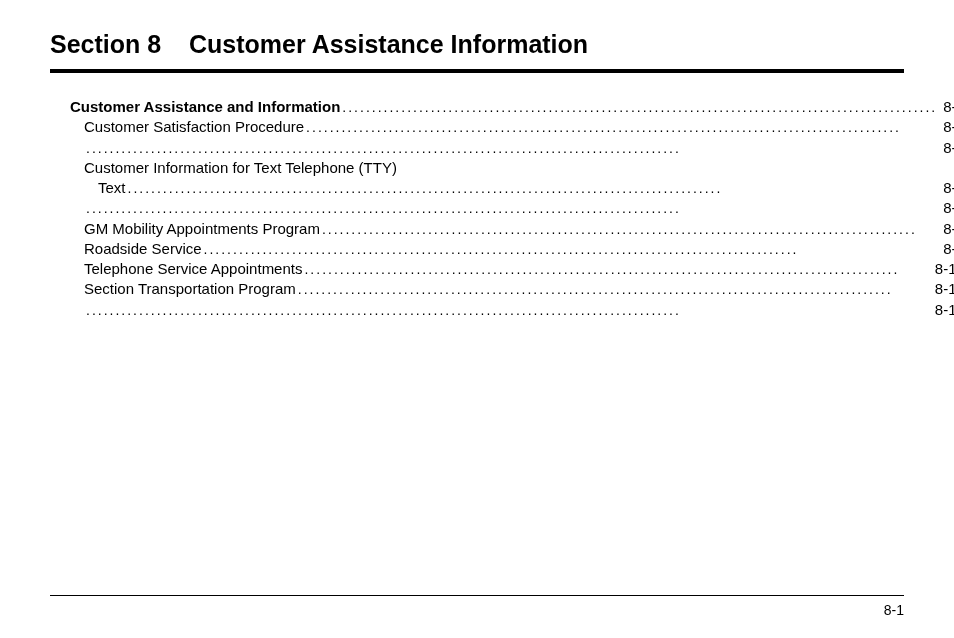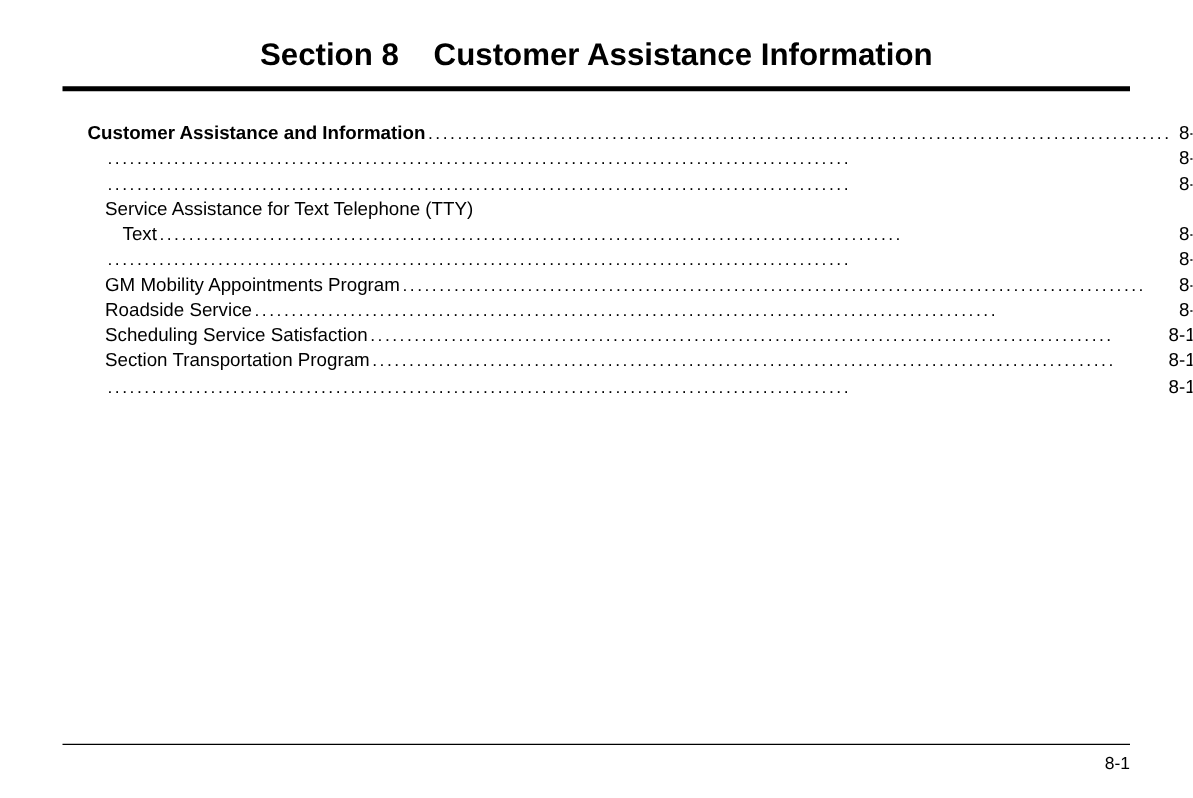--- a/index.html
+++ b/index.html
@@ -6,21 +6,20 @@
   body {
     width: 954px;
     height: 638px;
     background: #fff;
     font-family: Arial, Helvetica, sans-serif;
     color: #000;
     padding: 30px 50px 20px 50px;
     position: relative;
   }
   .title {
-    text-align: center;
     font-size: 25px;
     font-weight: bold;
     margin-bottom: 10px;
   }
   .rule {
     border: none;
     border-top: 4px solid #000;
     margin-bottom: 24px;
   }
   .columns {
@@ -86,29 +85,30 @@
 <hr class="rule">
 
 <div class="columns">
   <div class="col" id="col-left">
       <div class="entry bold">
         <span class="label">Customer Assistance and Information</span>
         <span class="dots"></span>
         <span class="page">8-2</span>
       </div>
       <div class="entry sub">
+        <span class="label">Customer Satisfaction Procedure</span>
         <span class="dots"></span>
         <span class="page">8-2</span>
       </div>
       <div class="entry sub">
         <span class="dots"></span>
         <span class="page">8-5</span>
       </div>
       <div class="entry sub nopage">
-        <span class="label">Service Assistance for Text Telephone (TTY)</span>
+        <span class="label">Customer Information for Text Telephone (TTY)</span>
         <span class="dots"></span>
       </div>
       <div class="entry sub2">
         <span class="label">Text</span>
         <span class="dots"></span>
         <span class="page">8-6</span>
       </div>
       <div class="entry sub">
         <span class="dots"></span>
         <span class="page">8-6</span>
@@ -117,21 +117,21 @@
         <span class="label">GM Mobility Appointments Program</span>
         <span class="dots"></span>
         <span class="page">8-7</span>
       </div>
       <div class="entry sub">
         <span class="label">Roadside Service</span>
         <span class="dots"></span>
         <span class="page">8-8</span>
       </div>
       <div class="entry sub">
-        <span class="label">Scheduling Service Satisfaction</span>
+        <span class="label">Telephone Service Appointments</span>
         <span class="dots"></span>
         <span class="page">8-10</span>
       </div>
       <div class="entry sub">
         <span class="label">Section Transportation Program</span>
         <span class="dots"></span>
         <span class="page">8-10</span>
       </div>
       <div class="entry sub">
         <span class="dots"></span>

